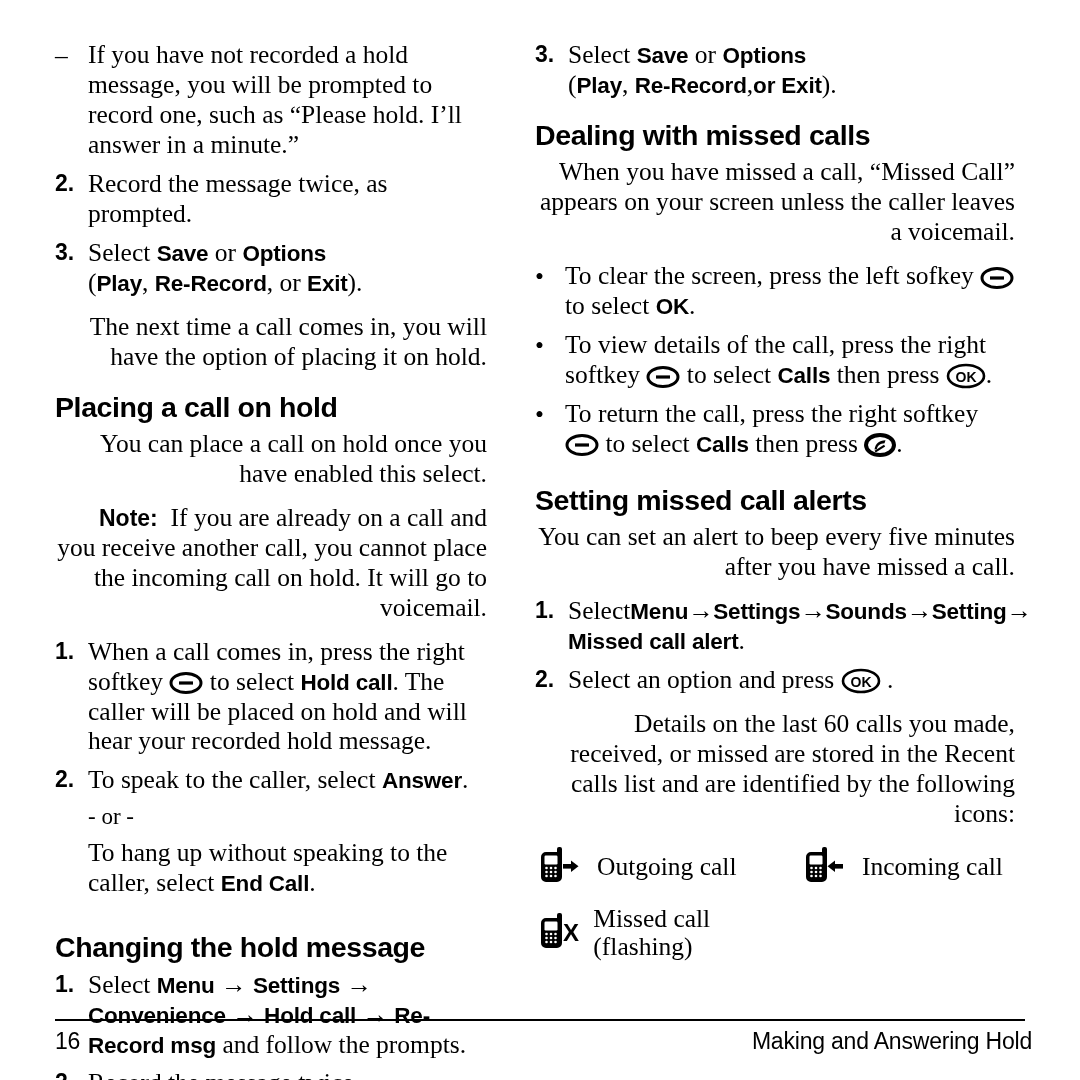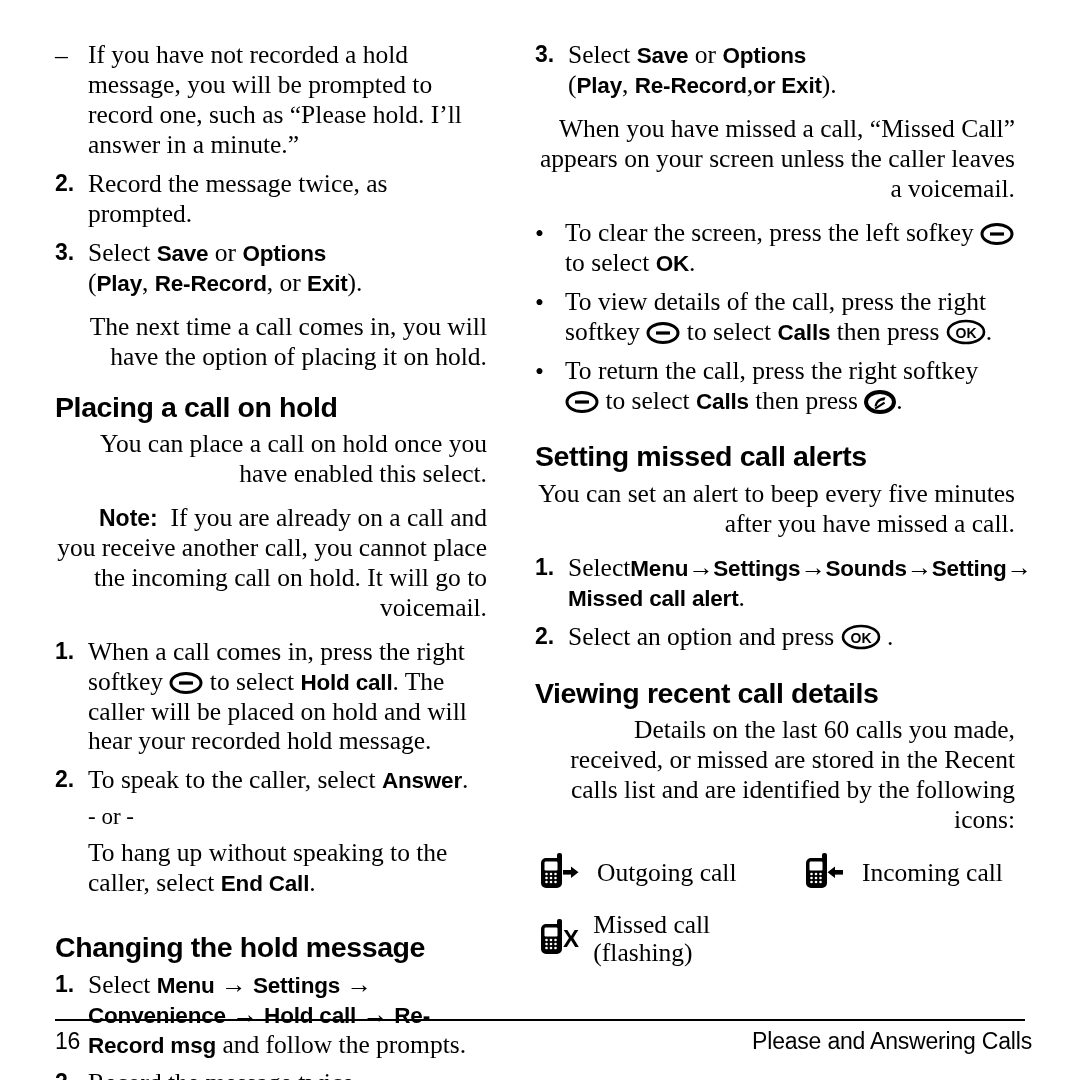--- a/index.html
+++ b/index.html
@@ -261,20 +261,21 @@
 
       <div class="list">
         <div class="li">
           <div class="marker">3.</div>
           <div class="li-body">
             <span>Select </span><span class="ui">Save</span><span> or </span><span class="ui">Options</span><br><span>(</span><span class="ui">Play</span><span>, </span><span class="ui">Re-Record</span><span>,</span><span class="ui">or Exit</span><span>).</span>
           </div>
         </div>
       </div>
 
+      <div class="h2">Dealing with missed calls</div>
 
       <p class="body">When you have missed a call, “Missed Call” appears on your screen unless the caller leaves a voicemail.</p>
 
       <div class="list">
 
         <div class="li">
           <div class="marker bullet">•</div>
           <div class="li-body">
             <span>To clear the screen, press the left sofkey </span><span class="key">
               <svg width="34" height="24" viewBox="0 0 34 24" aria-hidden="true">
@@ -342,21 +343,20 @@
               <svg width="40" height="26" viewBox="0 0 40 26" aria-hidden="true">
                 <ellipse cx="20" cy="13" rx="18" ry="11" fill="none" stroke="#000" stroke-width="2.6"></ellipse>
                 <text x="20" y="18.6" text-anchor="middle" font-family="Liberation Sans, sans-serif" font-size="14" font-weight="bold" fill="#000">OK</text>
               </svg>
             </span> <span>.</span>
           </div>
         </div>
 
       </div>
 
-      <div class="h2 tight-top">Viewing recent call details</div>
 
       <p class="body">Details on the last 60 calls you made, received, or missed are stored in the Recent calls list and are identified by the following icons:</p>
 
       <div class="icon-rows">
 
         <div class="icon-row">
 
           <div class="icon-cell first">
             <span class="icon-glyph">
               <svg width="46" height="40" viewBox="0 0 46 40" aria-hidden="true">
@@ -435,16 +435,16 @@
 
       </div>
 
     </div>
 
   </div>
 
   <div class="footer-rule"></div>
   <div class="footer">
     <span>16</span>
-    <span>Please and Answering Calls</span>
+    <span>Making and Answering Hold</span>
   </div>
 
 </div>
 
 </body></html>

